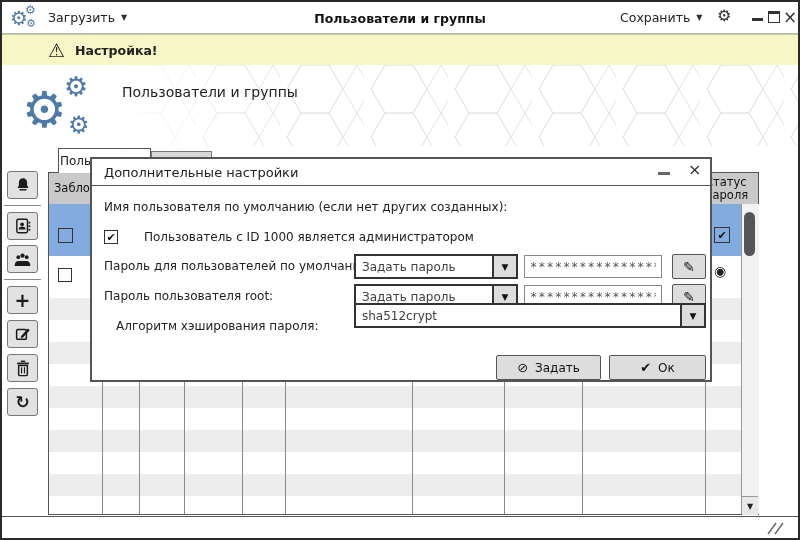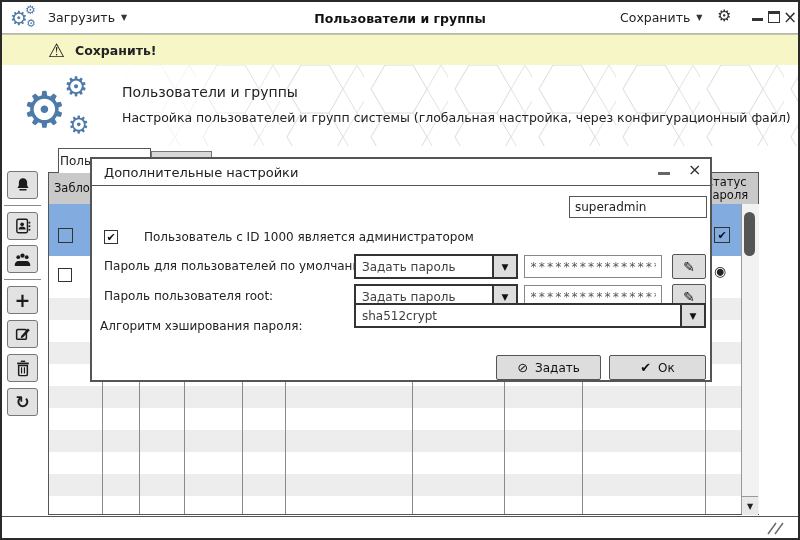--- a/index.html
+++ b/index.html
@@ -81,41 +81,40 @@
       <span class="caret">▼</span>
     </div>
     <div class="abs" style="left:715px;top:6px;font-size:16px;color:#333;line-height:1;"><span>⚙</span></div>
     <div class="abs winbtn min-dash" style="left:750px;top:16px;"></div>
     <div class="abs winbtn restore-box" style="left:766px;top:9px;"></div>
     <div class="abs winbtn close-x" style="left:781px;top:7px;">×</div>
   </div>
 
   <div class="abs warnbar">
     <span class="warn-icon">⚠</span>
-    <span class="warn-text">Сохранить!</span>
+    <span class="warn-text">Настройка!</span>
   </div>
 
   <div class="abs" style="left:0;top:63px;width:796px;height:81px;background:#fff;overflow:hidden;">
     <svg class="abs" style="left:110px;top:0;opacity:.6;" width="686" height="81">
       <defs>
         <pattern id="hexp" width="84" height="48" patternUnits="userSpaceOnUse">
           <polygon points="21,0 49,0 63,24 49,48 21,48 7,24" fill="none" stroke="#c2c2c2" stroke-width="1"></polygon>
           <polygon points="63,24 77,0 91,24 77,48" fill="none" stroke="#cfcfcf" stroke-width="1"></polygon>
         </pattern>
       </defs>
       <rect width="686" height="81" fill="url(#hexp)"></rect>
     </svg>
     <div class="abs hexfade" style="left:110px;top:0;width:180px;height:81px;"></div>
     <div class="abs" style="left:20px;top:8px;width:78px;height:68px;">
       <span class="gear-glyph" style="left:0;top:12px;font-size:50px;">⚙</span>
       <span class="gear-glyph" style="left:42px;top:0;font-size:27px;">⚙</span>
       <span class="gear-glyph" style="left:46px;top:40px;font-size:24px;">⚙</span>
     </div>
     <div class="abs hdr-title" style="left:120px;top:19px;">Пользователи и группы</div>
-    <div class="abs hdr-sub" style="left:120px;top:45px;">Настройка пользователей и групп системы (глобальная настройка, через конфигурационный файл)</div>
   </div>
 
   <div class="abs tab tab-active" style="left:56px;top:146px;width:93px;height:25px;">
     <span>Пользователи</span>
   </div>
   <div class="abs tab tab-inactive" style="left:149px;top:149px;width:61px;height:22px;">
     <span>Группы</span>
   </div>
 
   <div class="abs frame" style="left:46px;top:170px;width:711px;height:343px;"></div>
@@ -207,21 +206,21 @@
       </svg>
   </div>
 
   <div class="abs modal">
     <div class="modal-titlebar">
       <span class="modal-title">Дополнительные настройки</span>
       <div class="abs" style="left:566px;top:13px;width:12px;height:3px;background:#666;"></div>
       <div class="abs" style="left:596px;top:3px;font-size:16px;color:#333;line-height:1;">×</div>
     </div>
 
-    <input class="abs txt-input" style="left: 477px; top: 37px; width: 138px; height: 22px;" value="superadmin">
+    <div class="abs dlg-label" style="left:12px;top:36px;">Имя пользователя по умолчанию (если нет других созданных):</div>
 
     <div class="abs cbx" style="left:12px;top:71px;width:14px;height:14px;border-width:1.5px;">
         <span>✔</span>
       </div>
     <div class="abs dlg-label" style="left:52px;top:66px;">Пользователь с ID 1000 является администратором</div>
 
     <div class="abs dlg-label" style="left:12px;top:95px;">Пароль для пользователей по умолчанию:</div>
     <div class="abs sel" style="left:262px;top:95px;width:164px;height:25px;">
       <span class="sel-text">Задать пароль</span>
       <span class="sel-arrow">▼</span>
@@ -234,21 +233,21 @@
     <div class="abs dlg-label" style="left:12px;top:125px;">Пароль пользователя root:</div>
     <div class="abs sel" style="left:262px;top:125px;width:164px;height:25px;">
       <span class="sel-text">Задать пароль</span>
       <span class="sel-arrow">▼</span>
     </div>
     <input class="abs pwd-input" style="left: 432px; top: 126px; width: 138px; height: 23px;" value="******************">
     <div class="abs icon-btn" style="left:580px;top:125px;width:34px;height:25px;">
         <span>✎</span>
       </div>
 
-    <div class="abs dlg-label" style="left:8px;top:155px;">Алгоритм хэширования пароля:</div>
+    <div class="abs dlg-label" style="left:24px;top:155px;">Алгоритм хэширования пароля:</div>
     <div class="abs sel" style="left:262px;top:144px;width:352px;height:25px;">
       <span class="sel-text">sha512crypt</span>
       <span class="sel-arrow">▼</span>
     </div>
 
     <div class="abs dlg-btn" style="left:404px;top:196px;width:105px;height:25px;">
       <span class="btn-glyph">⊘</span>
       <span>Задать</span>
     </div>
     <div class="abs dlg-btn" style="left:517px;top:196px;width:97px;height:25px;">

